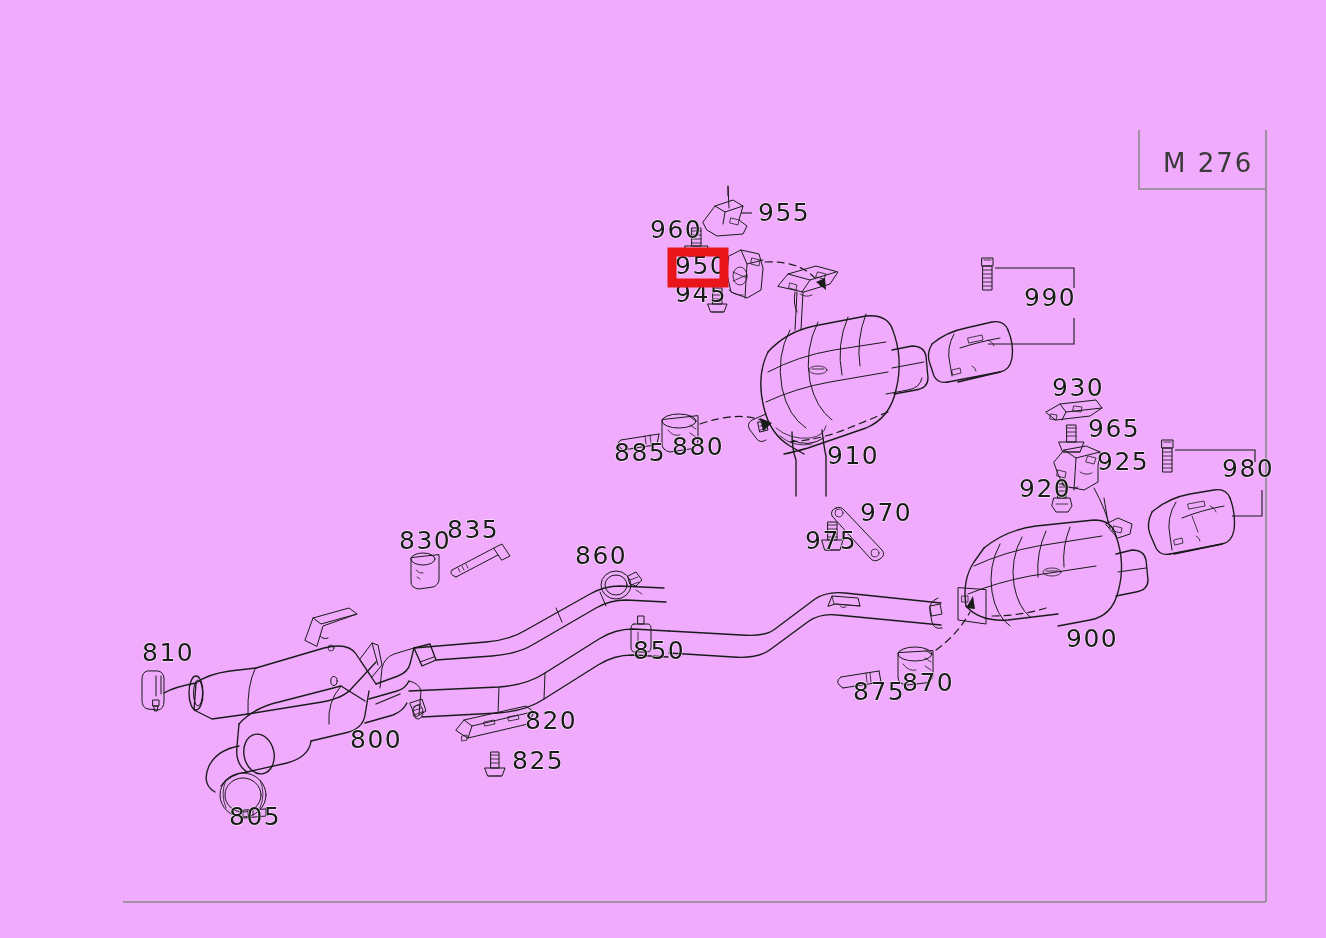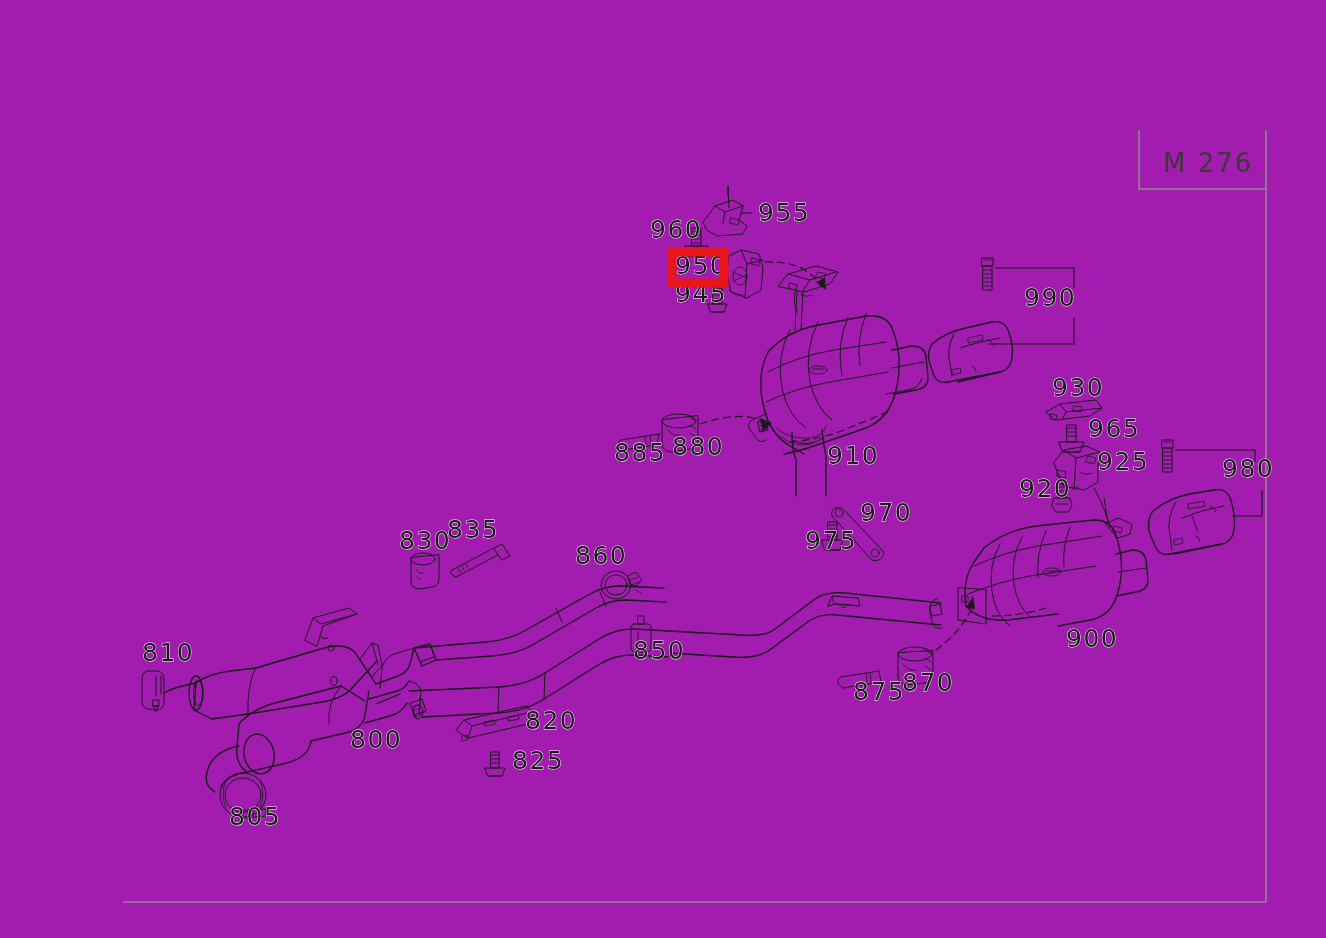--- a/index.html
+++ b/index.html
@@ -8,21 +8,21 @@
     padding: 0;
     background: #ffffff;
   }
   body {
     font-family: "Liberation Sans", sans-serif;
   }
   #sheet {
     position: relative;
     width: 1326px;
     height: 938px;
-    background: #a21caf;
+    background: #f0abfc;
     overflow: hidden;
   }
   #drawing {
     position: absolute;
     left: 0;
     top: 0;
     width: 1326px;
     height: 938px;
   }
   .partnum {

